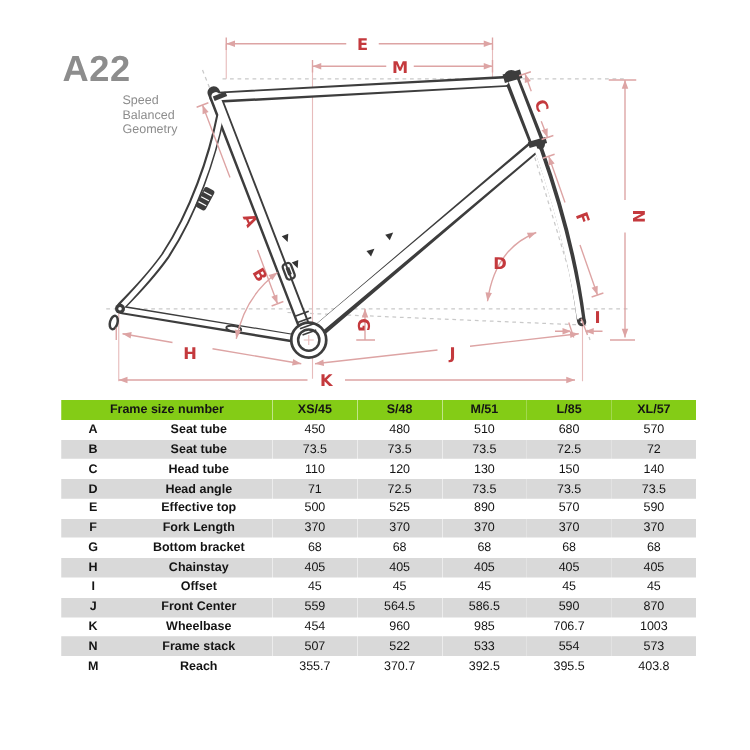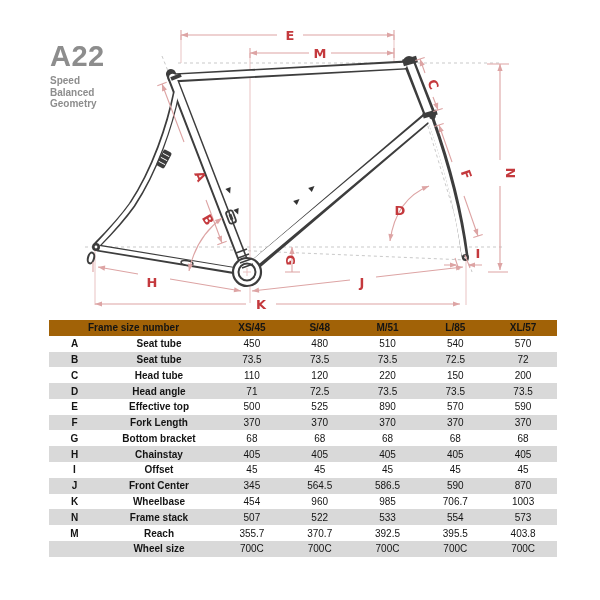--- a/index.html
+++ b/index.html
@@ -2,41 +2,41 @@
 <html><head>
 <meta charset="utf-8">
 <style>
   html,body{margin:0;padding:0;}
   body{width:600px;height:600px;position:relative;background:#fff;
        font-family:"Liberation Sans",sans-serif;overflow:hidden;}
 
   
   .logo{position:absolute;left:50px;top:44px;color:#8d8d8d;}
   .logo .big{font-size:29px;line-height:24px;font-weight:bold;letter-spacing:.5px;}
-  .logo .sub{margin-top:7px;font-size:10px;font-weight:bold;line-height:11.5px;}
+  .logo .sub{margin-top:7px;font-size:10px;font-weight:normal;line-height:11.5px;margin-left:48px;}
 
   
   svg.diagram{position:absolute;left:0;top:0;}
   .dash{stroke:#c9c9c9;stroke-width:1;stroke-dasharray:3 3;fill:none;}
   .lred{stroke:#e7bcbc;stroke-width:.9;fill:none;}
   .dark{stroke:#3d3d3d;fill:none;stroke-linecap:round;stroke-linejoin:round;}
   .whit{stroke:#fff;fill:none;stroke-linecap:round;stroke-linejoin:round;}
   .dim{stroke:#dda4a4;stroke-width:1.1;fill:none;}
   .arr{fill:#dda4a4;stroke:none;}
   .dlab{font-family:"DejaVu Sans",sans-serif;font-weight:bold;font-size:13px;
         fill:#c4393d;text-anchor:middle;}
 
   
   .tablewrap{position:absolute;left:49px;top:320px;width:508px;}
   .tabletitle{margin:0 0 3px 9px;font-size:11px;color:#6e6e6e;letter-spacing:.2px;}
   table.geo{width:100%;border-collapse:collapse;font-size:10px;color:#141414;
             table-layout:fixed;}
   table.geo th,table.geo td{padding:2.4px 0;text-align:center;font-weight:normal;
             white-space:nowrap;overflow:hidden;}
-  table.geo thead tr{background:#a16207;}
+  table.geo thead tr{background:#84cc16;}
   table.geo th{font-weight:bold;}
   table.geo tr.stripe{background:#d9d9d9;}
   table.geo td.key,table.geo td.name{font-weight:bold;}
 </style>
 </head>
 <body>
 
 <div class="logo">
   <div class="big">A22</div>
   <div class="sub">
@@ -258,40 +258,40 @@
         <th>XL/57</th>
       </tr>
     </thead>
     <tbody>
         <tr>
     <td class="key">A</td>
     <td class="name">Seat tube</td>
     <td>450</td>
     <td>480</td>
     <td>510</td>
-    <td>540</td>
+    <td>680</td>
     <td>570</td>
   </tr>
         <tr class="stripe">
     <td class="key">B</td>
     <td class="name">Seat tube</td>
     <td>73.5</td>
     <td>73.5</td>
     <td>73.5</td>
     <td>72.5</td>
     <td>72</td>
   </tr>
         <tr>
     <td class="key">C</td>
     <td class="name">Head tube</td>
     <td>110</td>
     <td>120</td>
-    <td>220</td>
+    <td>130</td>
     <td>150</td>
-    <td>200</td>
+    <td>140</td>
   </tr>
         <tr class="stripe">
     <td class="key">D</td>
     <td class="name">Head angle</td>
     <td>71</td>
     <td>72.5</td>
     <td>73.5</td>
     <td>73.5</td>
     <td>73.5</td>
   </tr>
@@ -336,21 +336,21 @@
     <td class="name">Offset</td>
     <td>45</td>
     <td>45</td>
     <td>45</td>
     <td>45</td>
     <td>45</td>
   </tr>
         <tr class="stripe">
     <td class="key">J</td>
     <td class="name">Front Center</td>
-    <td>345</td>
+    <td>559</td>
     <td>564.5</td>
     <td>586.5</td>
     <td>590</td>
     <td>870</td>
   </tr>
         <tr>
     <td class="key">K</td>
     <td class="name">Wheelbase</td>
     <td>454</td>
     <td>960</td>
@@ -369,24 +369,15 @@
   </tr>
         <tr>
     <td class="key">M</td>
     <td class="name">Reach</td>
     <td>355.7</td>
     <td>370.7</td>
     <td>392.5</td>
     <td>395.5</td>
     <td>403.8</td>
   </tr>
-        <tr class="stripe">
-    <td class="key"></td>
-    <td class="name">Wheel size</td>
-    <td>700C</td>
-    <td>700C</td>
-    <td>700C</td>
-    <td>700C</td>
-    <td>700C</td>
-  </tr>
       </tbody>
   </table>
 </div>
 
 </body></html>

